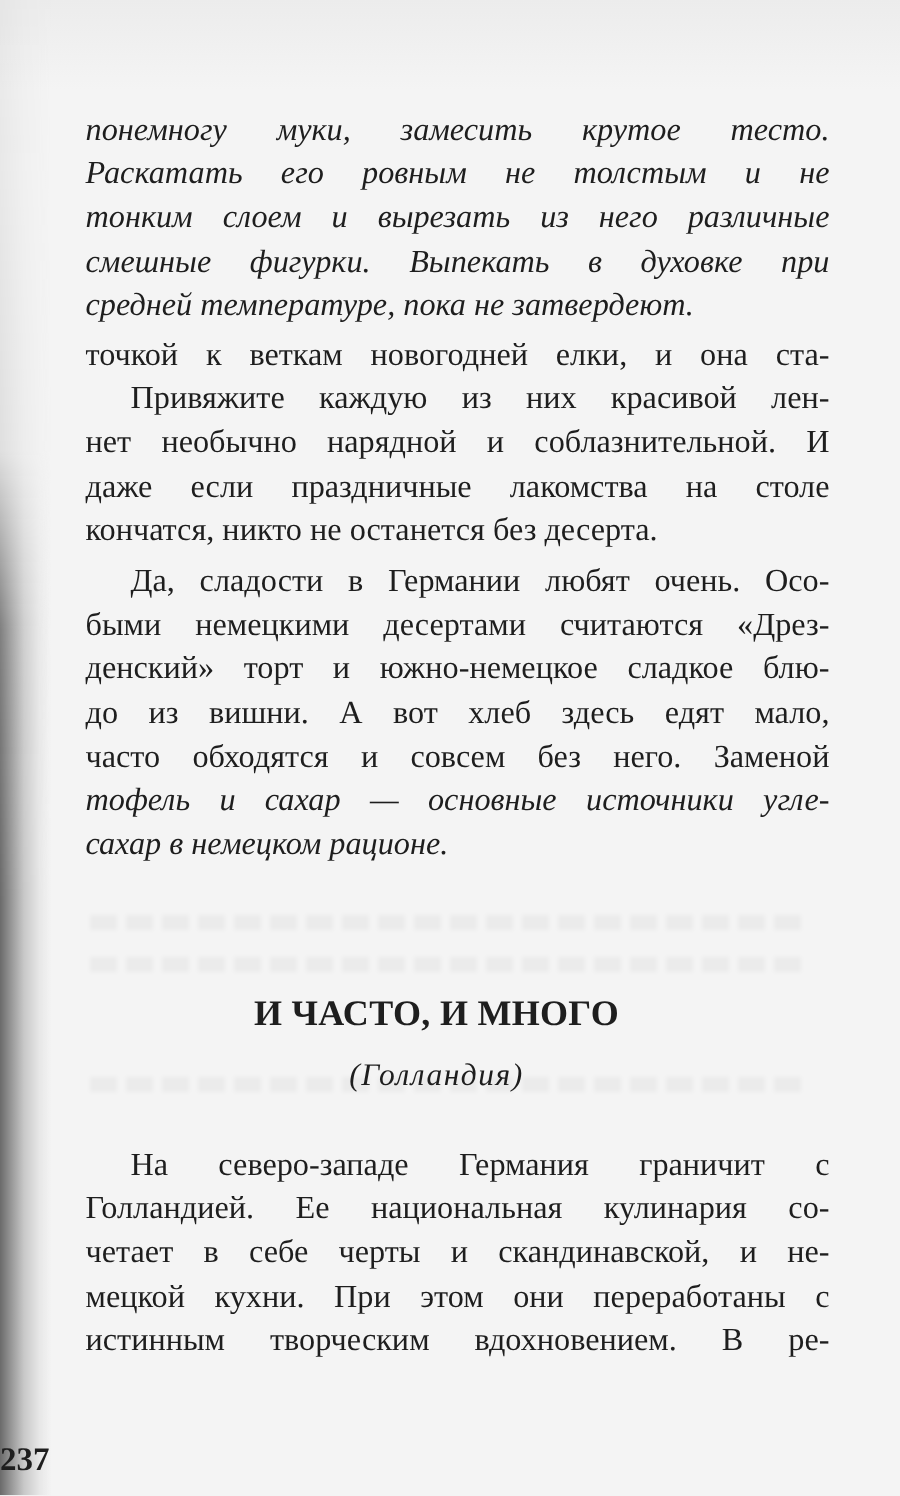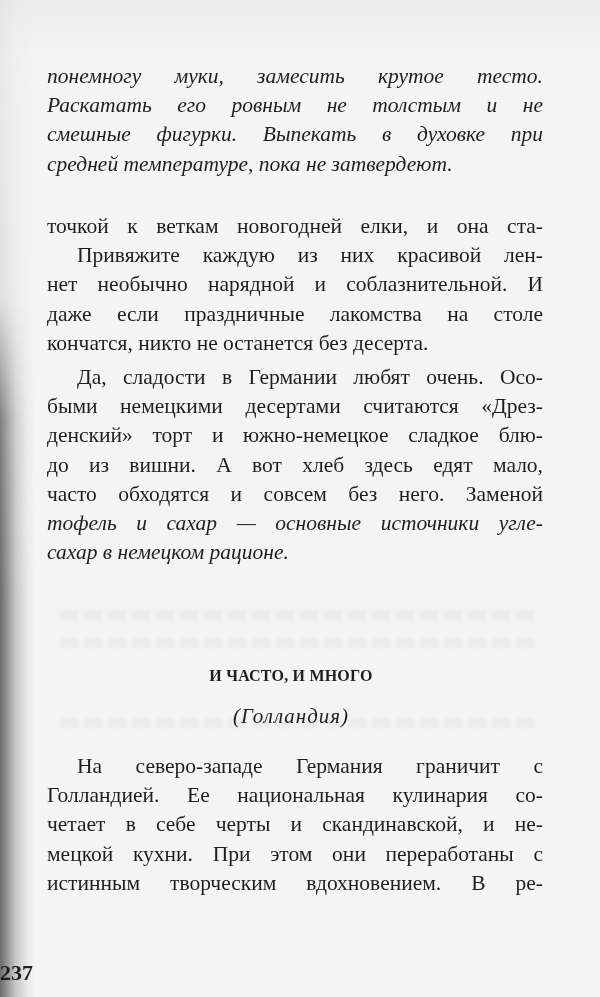--- a/index.html
+++ b/index.html
@@ -46,21 +46,21 @@
       filter: blur(1.5px);
     }
     .text-block {
       position: absolute;
       left: 47px;
       width: 496px;
       font-size: 21.5px;
       line-height: 29.2px;
       text-align: justify;
       text-align-last: left;
-      margin: 0;
+      margin: 10px;
     }
     .line {
       display: block;
       white-space: nowrap;
       text-align: justify;
       text-align-last: justify;
       height: 29.2px;
     }
     .line.last {
       text-align-last: left;
@@ -71,21 +71,21 @@
     .italic {
       font-style: italic;
     }
     .heading {
       position: absolute;
       left: 0;
       width: 582px;
       top: 662px;
       text-align: center;
       font-weight: bold;
-      font-size: 16px;
+      font-size: 24px;
       line-height: 28px;
       letter-spacing: 0.2px;
     }
     .subheading {
       position: absolute;
       left: 0;
       width: 582px;
       top: 692px;
       text-align: center;
       font-style: italic;
@@ -112,20 +112,21 @@
   <div class="top-shade"></div>
   <div class="gutter-shadow"></div>
 
   <div class="bleed" style="top:610px;"></div>
   <div class="bleed" style="top:638px;"></div>
   <div class="bleed" style="top:718px;"></div>
 
   <div class="text-block italic" style="top:62px;">
     <span class="line">понемногу муки, замесить крутое тесто.</span>
     <span class="line">Раскатать его ровным не толстым и не</span>
+    <span class="line">тонким слоем и вырезать из него различные</span>
     <span class="line">смешные фигурки. Выпекать в духовке при</span>
     <span class="line last">средней температуре, пока не затвердеют.</span>
   </div>
 
   <div class="text-block" style="top:212px;">
     <span class="line">точкой к веткам новогодней елки, и она ста-</span>
     <span class="line indent">Привяжите каждую из них красивой лен-</span>
     <span class="line">нет необычно нарядной и соблазнительной. И</span>
     <span class="line">даже если праздничные лакомства на столе</span>
     <span class="line last">кончатся, никто не останется без десерта.</span>

